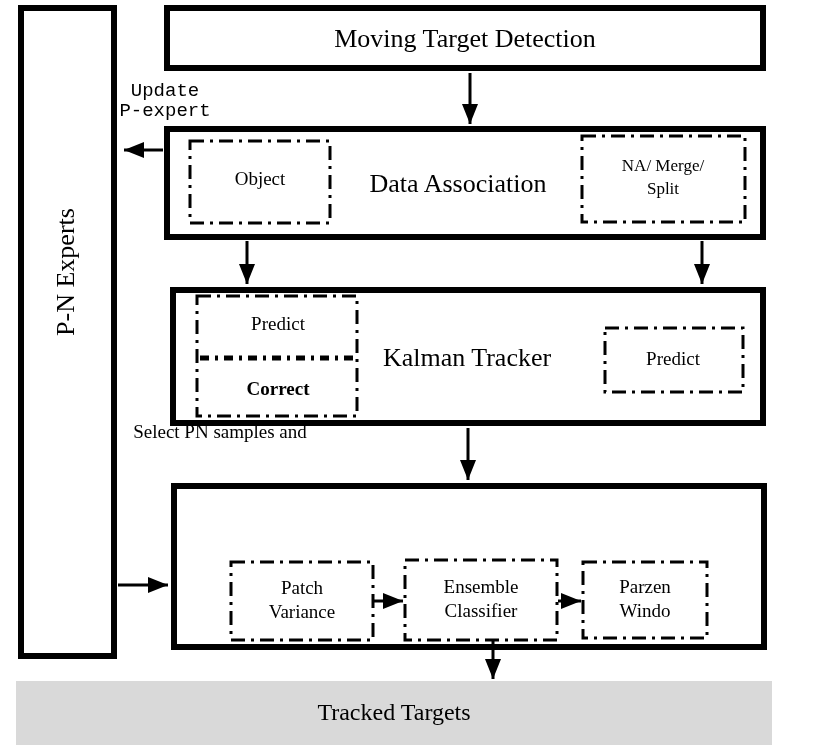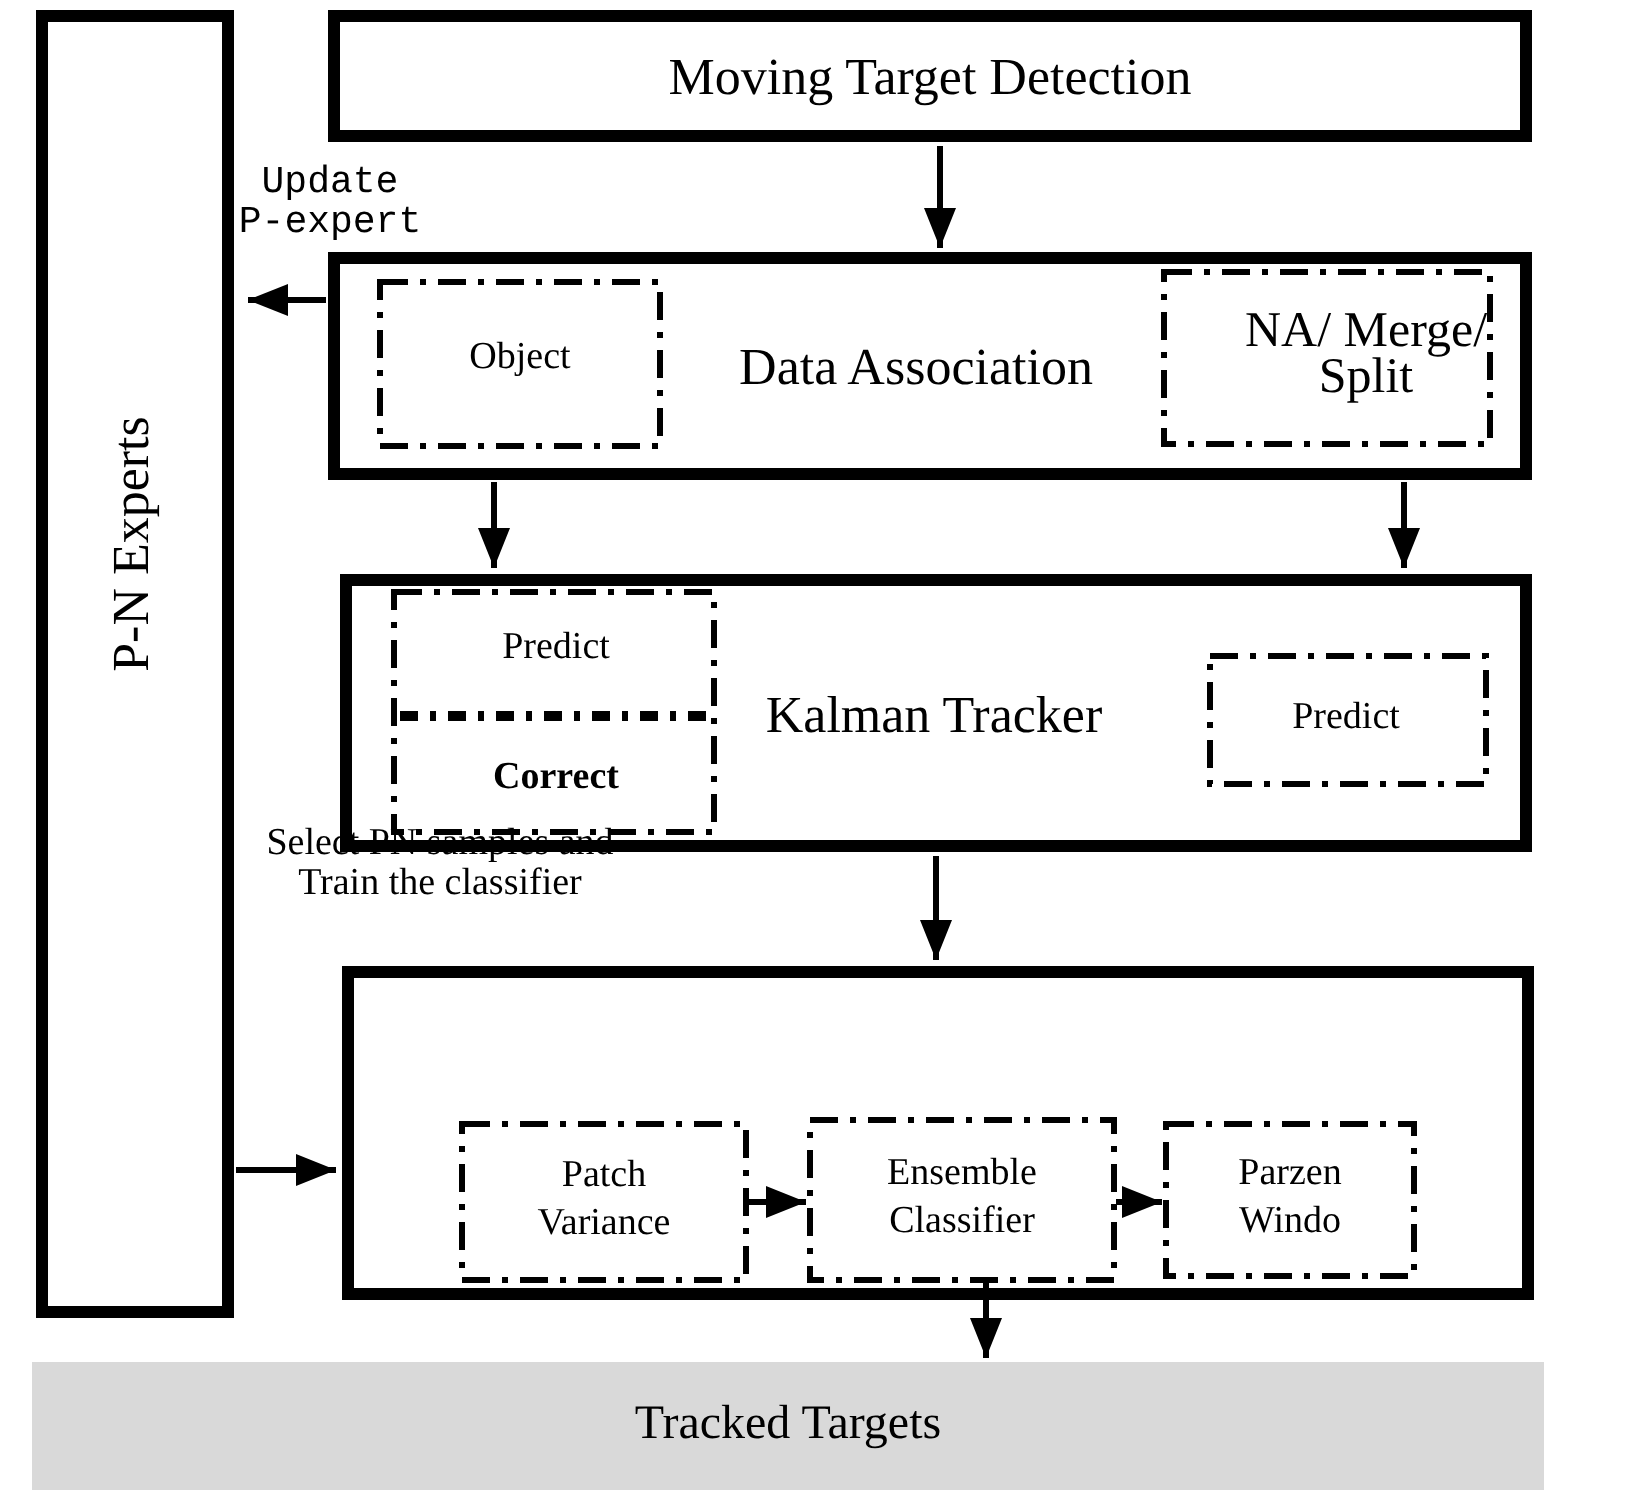--- a/index.html
+++ b/index.html
@@ -33,21 +33,21 @@
     white-space: nowrap;
     z-index: 3;
     color: #000;
   }
   .label.rot {
     transform: translate(-50%, -50%) rotate(-90deg);
   }
   .t-lg { font-size: 26px; line-height: 30px; }
   .t-md { font-size: 24px; line-height: 28px; }
   .t-sm { font-size: 19px; line-height: 20px; }
-  .t-sm23 { font-size: 25px; line-height: 23px; margin-left: 20px; }
+  .t-sm23 { font-size: 17px; line-height: 23px; }
   .t-sm24 { font-size: 19px; line-height: 24px; }
   .line { display: block; }
   #tracked-bar {
     position: absolute;
     box-sizing: border-box;
     z-index: 1;
   }
 </style>
 </head>
 <body>
@@ -114,21 +114,20 @@
   <div class="label t-sm" style="left:278px; top:324px;">Predict</div>
 
   <div class="label t-sm" style="left:278px; top:389px;font-weight:bold;">Correct</div>
 
   <div class="label t-lg" style="left:467px; top:358px;">Kalman Tracker</div>
 
   <div class="label t-sm" style="left:673px; top:359px;">Predict</div>
 
   <div class="label t-sm" style="left:220px; top:432px;text-align:center;">
     <span class="line">Select PN samples and</span>
-    <span class="line">Train the classifier</span>
   </div>
 
 
   <div class="label t-sm24" style="left:302px; top:600px;">
     <span class="line">Patch</span>
     <span class="line">Variance</span>
   </div>
 
   <div class="label t-sm24" style="left:481px; top:599px;">
     <span class="line">Ensemble</span>

